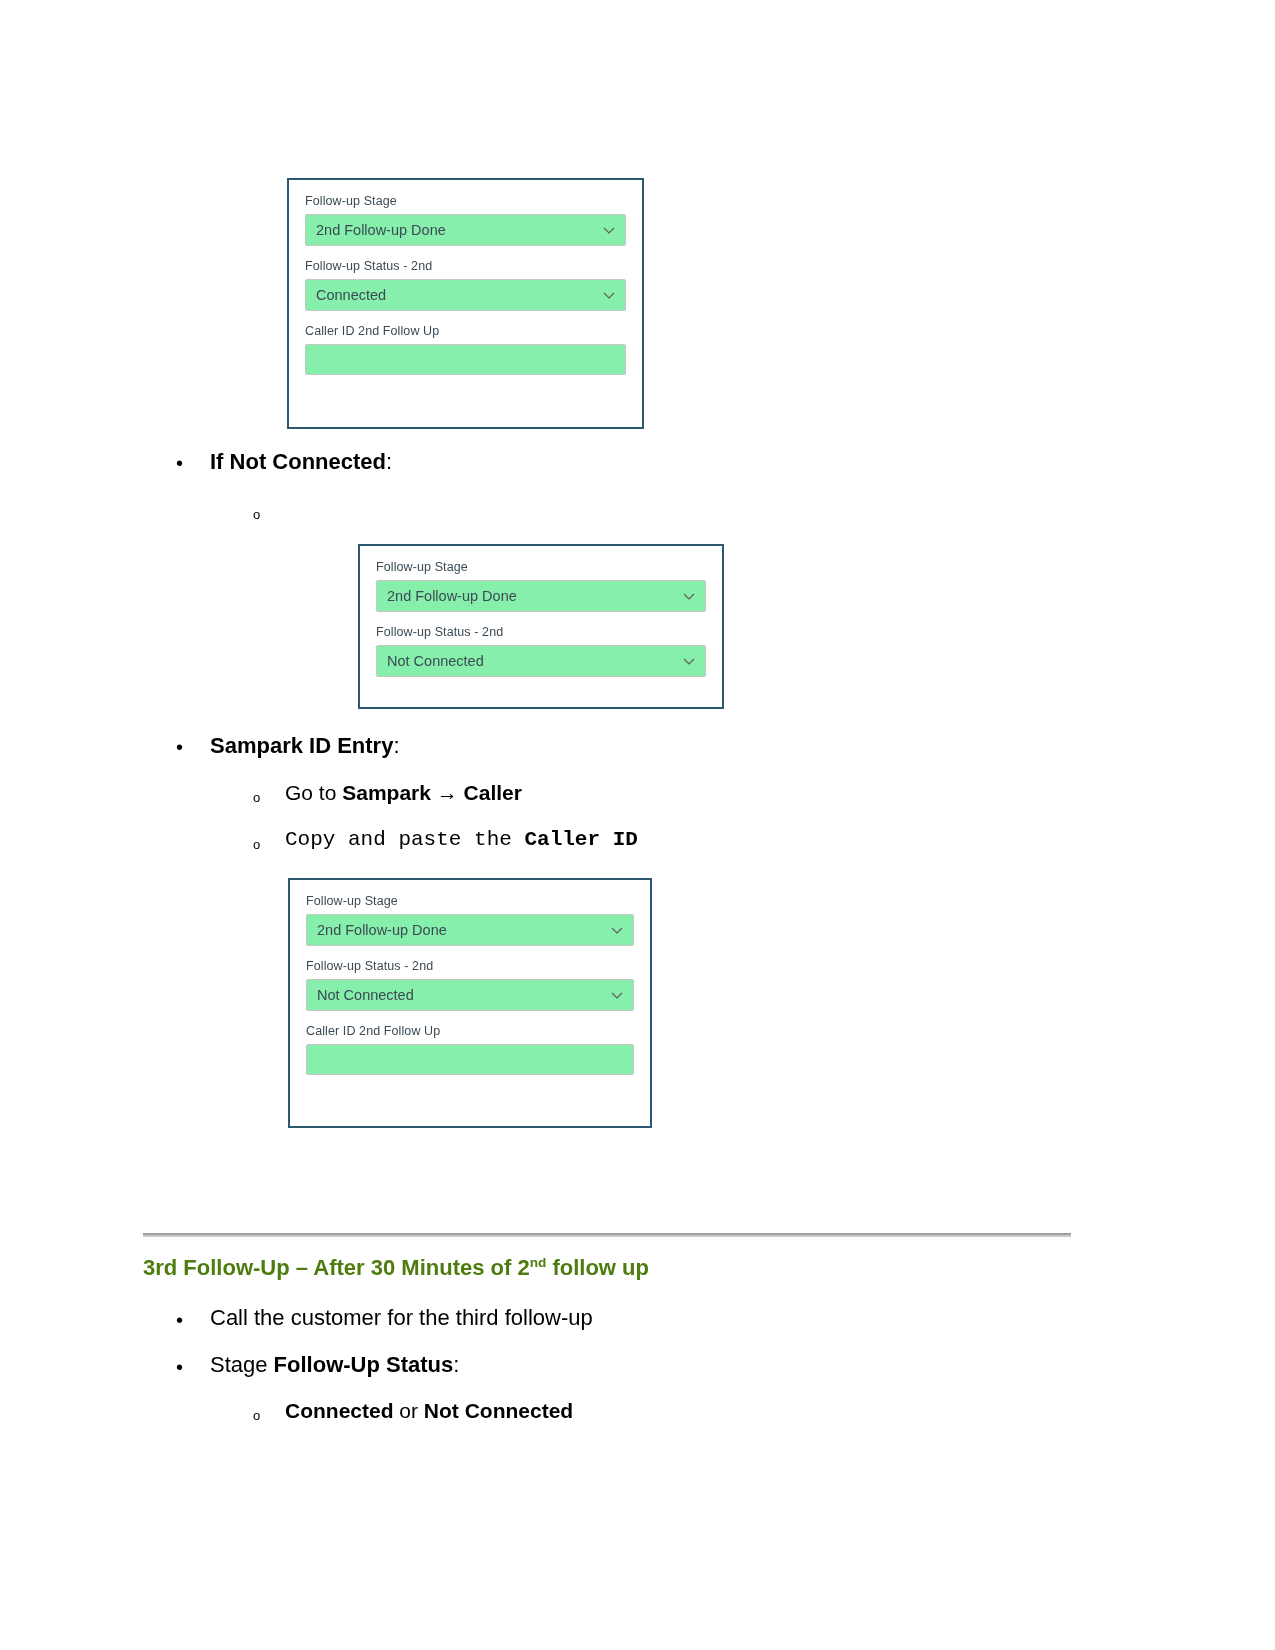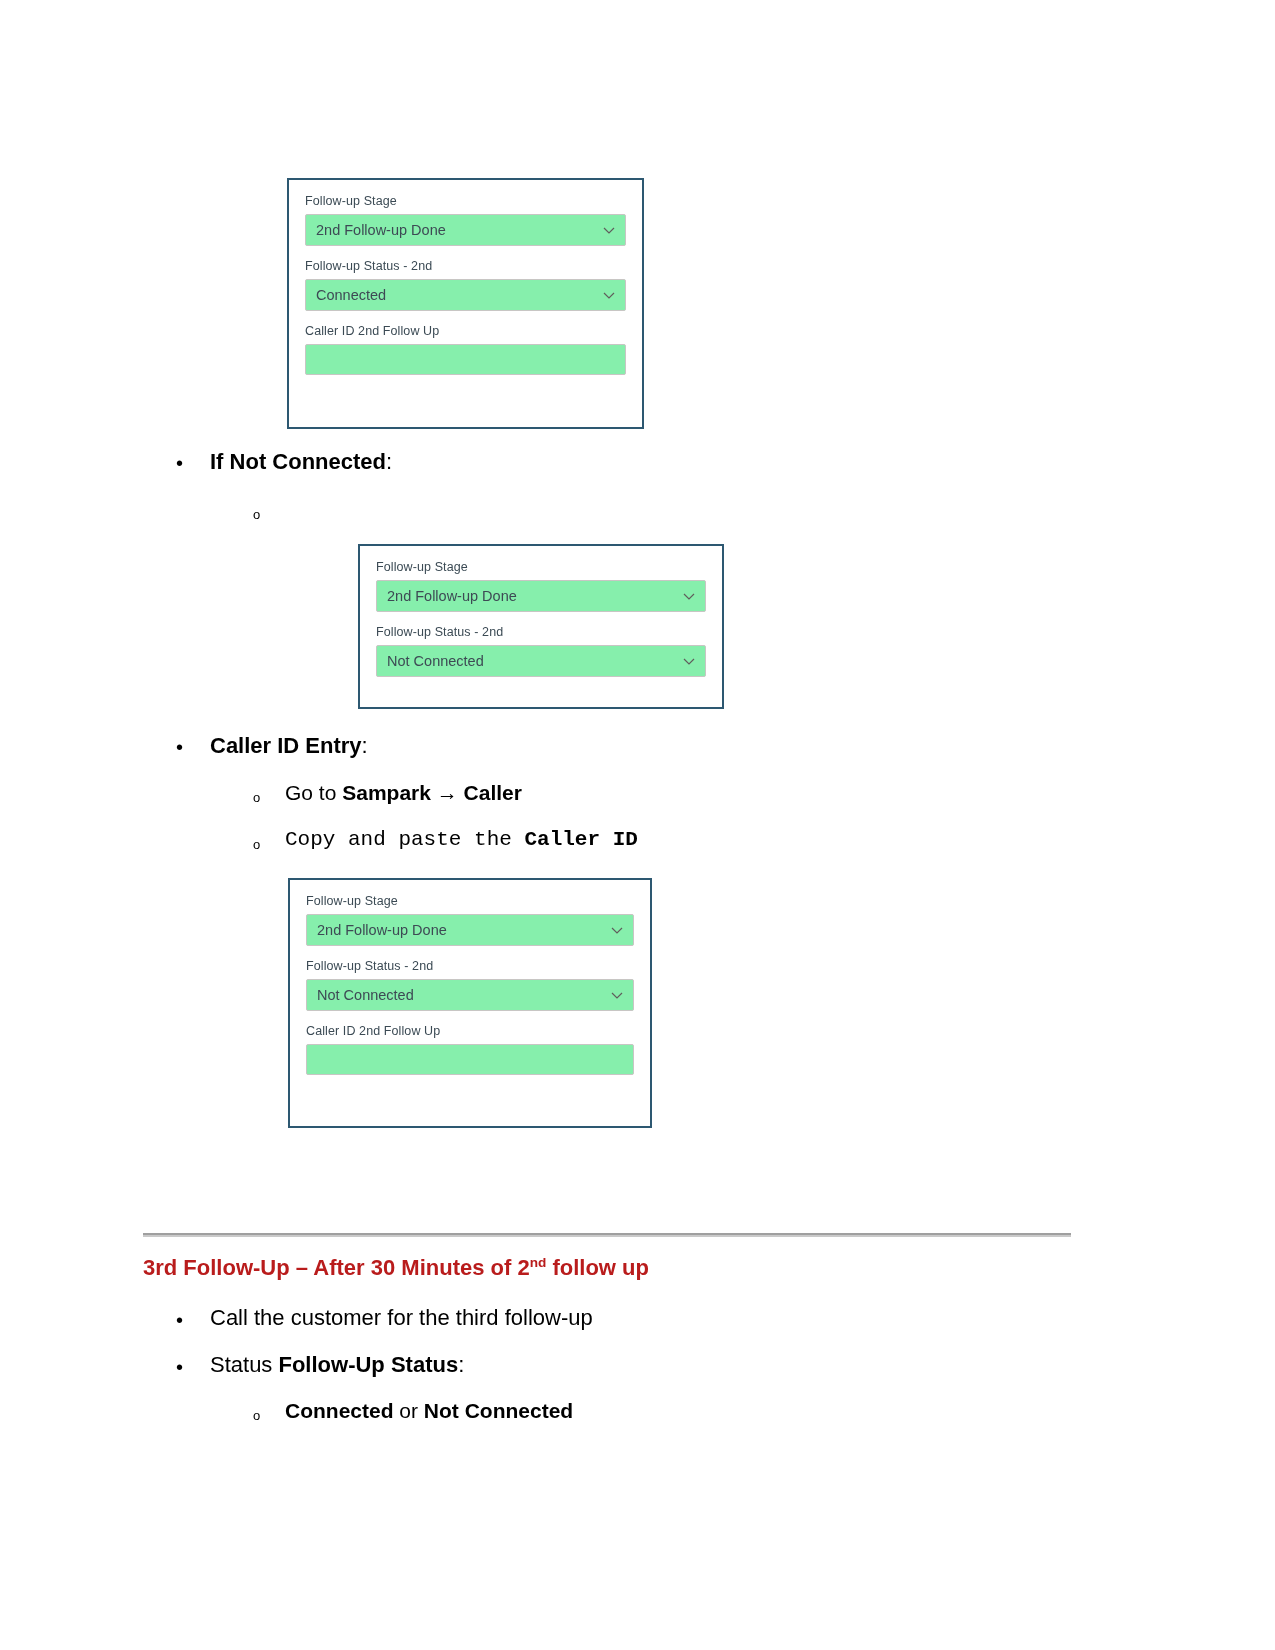--- a/index.html
+++ b/index.html
@@ -97,21 +97,21 @@
     font-size: 13px;
     line-height: 1;
     color: #000000;
   }
   b, .b { font-weight: bold; }
   .heading {
     position: absolute;
     font-family: "Liberation Sans", sans-serif;
     font-size: 22px;
     font-weight: bold;
-    color: #b91c1c;
+    color: #4d7c0f;
     white-space: nowrap;
   }
   .heading sup, .doc-text sup {
     font-size: 0.62em;
     vertical-align: super;
     line-height: 0;
   }
   .rule {
     position: absolute;
     height: 4px;
@@ -187,21 +187,21 @@
           <svg width="14" height="14" viewBox="0 0 14 14">
               <path d="M2 5 L7 10 L12 5" fill="none" stroke="#605e5c" stroke-width="1.2"></path>
             </svg>
         </span>
       </div>
     </div>
   </div>
 
   <span class="bullet-dot" style="left:176px; top:704px;">•</span>
   <div class="doc-text lvl1" style="left:210px; top:699px;">
-    <b>Caller ID Entry</b><span>:</span>
+    <b>Sampark ID Entry</b><span>:</span>
   </div>
 
   <span class="bullet-circle" style="left:253px; top:758px;">o</span>
   <div class="doc-text lvl2" style="left:285px; top:747px;">
     <span>Go to </span><b>Sampark</b><span> → </span><b>Caller</b>
   </div>
 
   <span class="bullet-circle" style="left:253px; top:805px;">o</span>
   <div class="doc-text lvl2" style="left:285px; top:794px;font-family:Liberation Mono, monospace;">
     <span>Copy and paste the </span><b>Caller ID</b>
@@ -251,21 +251,21 @@
     <span>3rd Follow-Up – After 30 Minutes of 2</span><sup>nd</sup><span> follow up</span>
   </div>
 
   <span class="bullet-dot" style="left:176px; top:1277px;">•</span>
   <div class="doc-text lvl1" style="left:210px; top:1211px; top:1271px;">
     <span>Call the customer for the third follow-up</span>
   </div>
 
   <span class="bullet-dot" style="left:176px; top:1324px;">•</span>
   <div class="doc-text lvl1" style="left:210px; top:1318px;">
-    <span>Status </span><b>Follow-Up Status</b><span>:</span>
+    <span>Stage </span><b>Follow-Up Status</b><span>:</span>
   </div>
 
   <span class="bullet-circle" style="left:253px; top:1376px;">o</span>
   <div class="doc-text lvl2" style="left:285px; top:1365px;">
     <b>Connected</b><span> or </span><b>Not Connected</b>
   </div>
 
 </div>
 
 </body></html>

